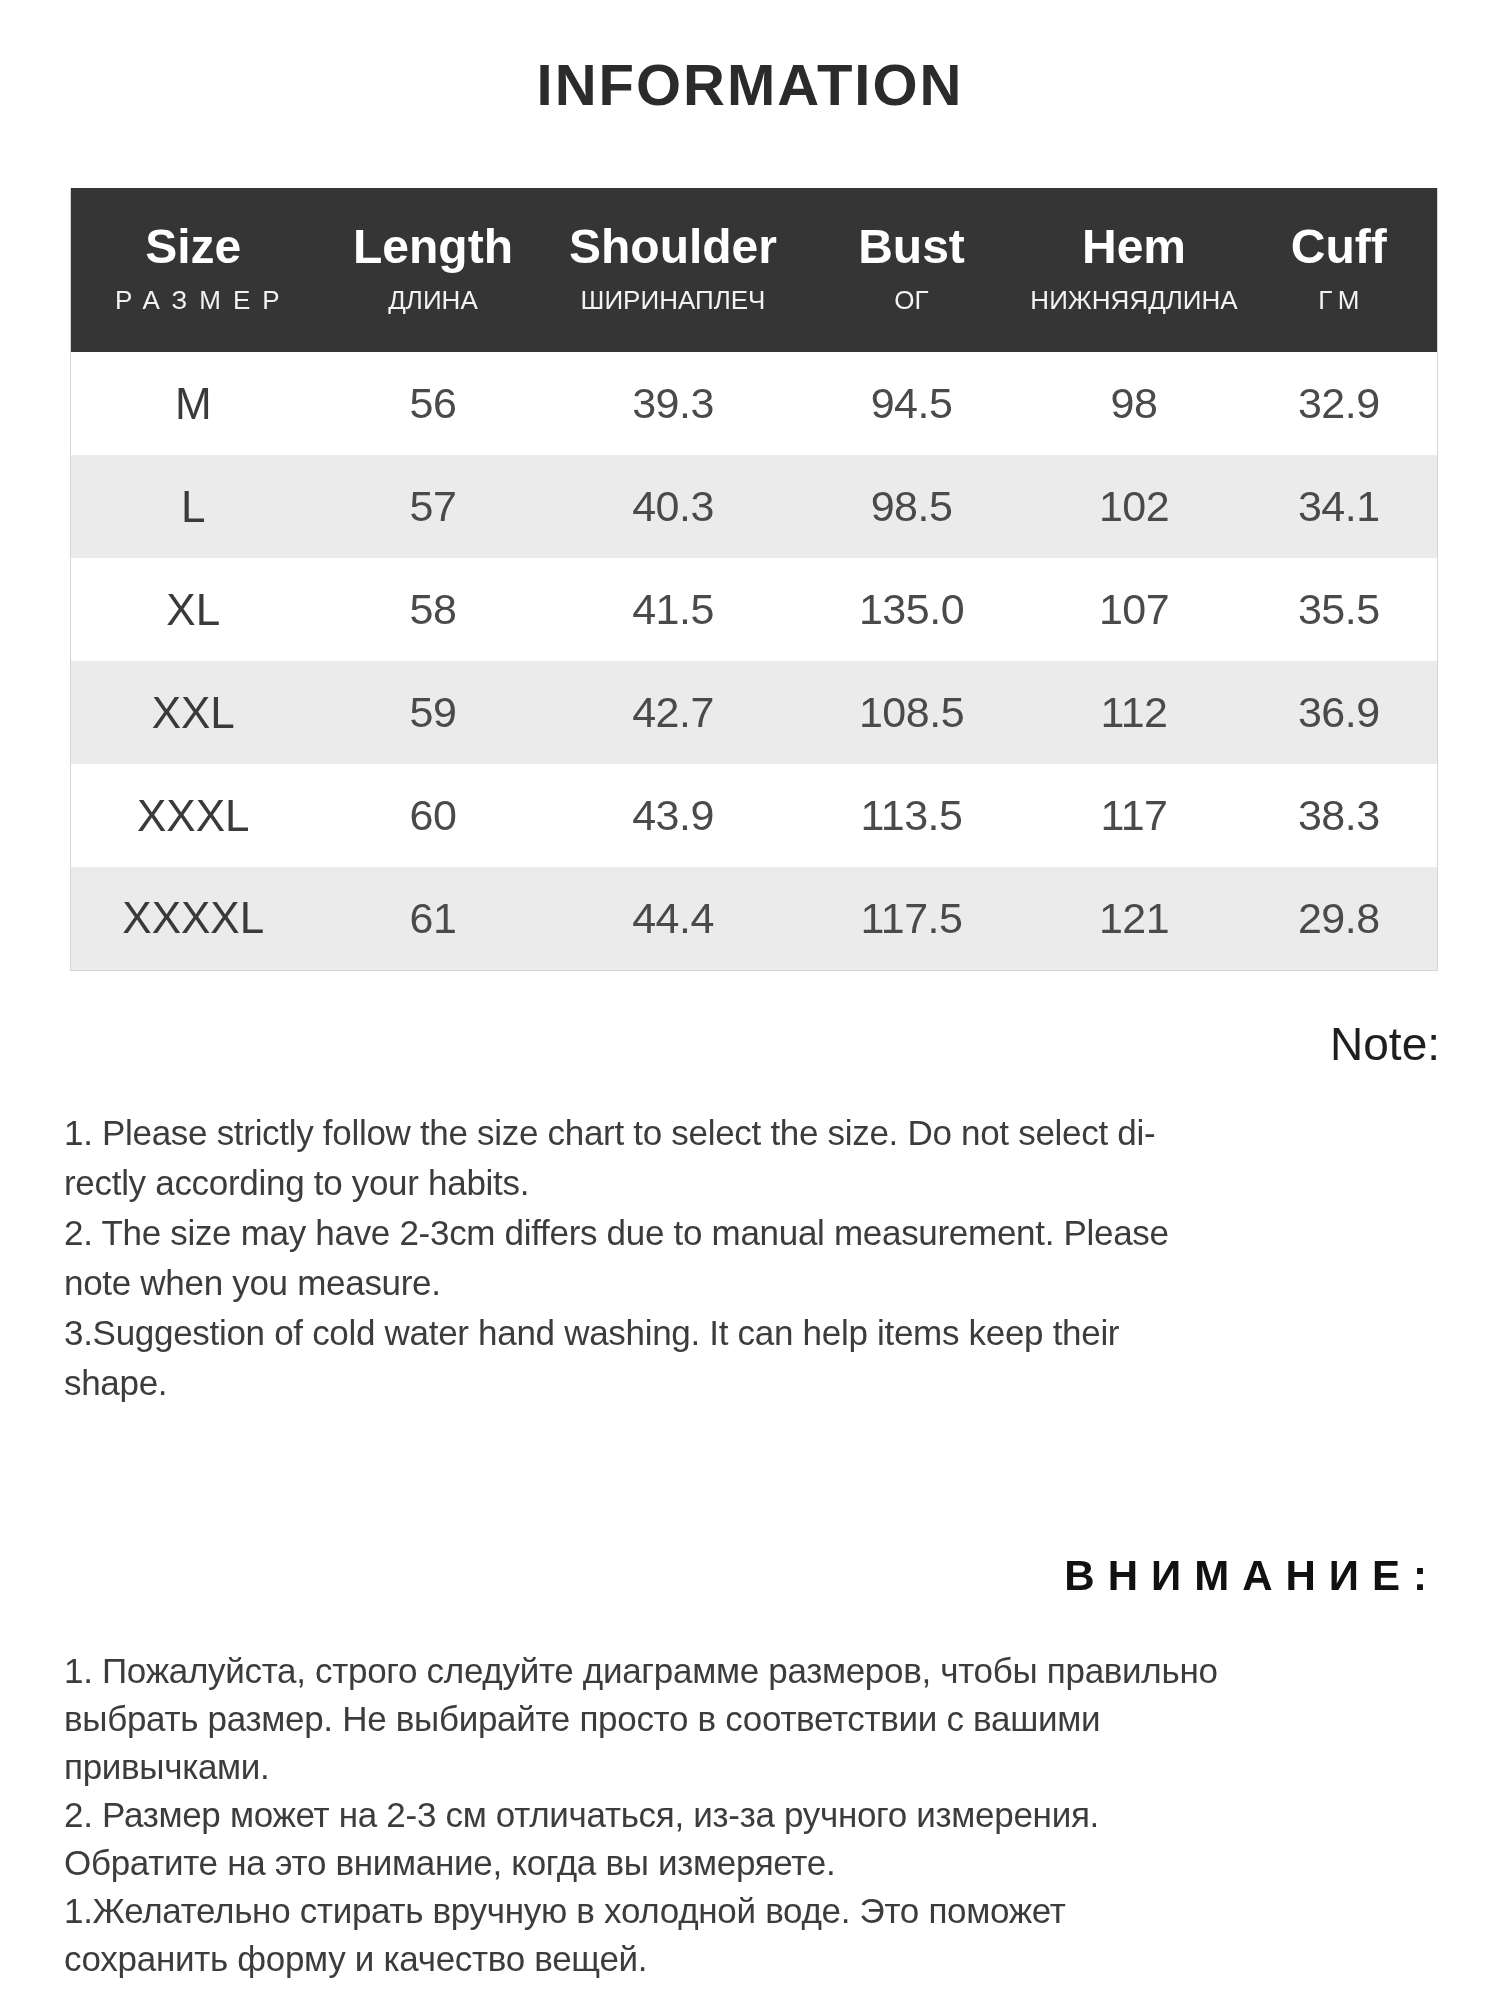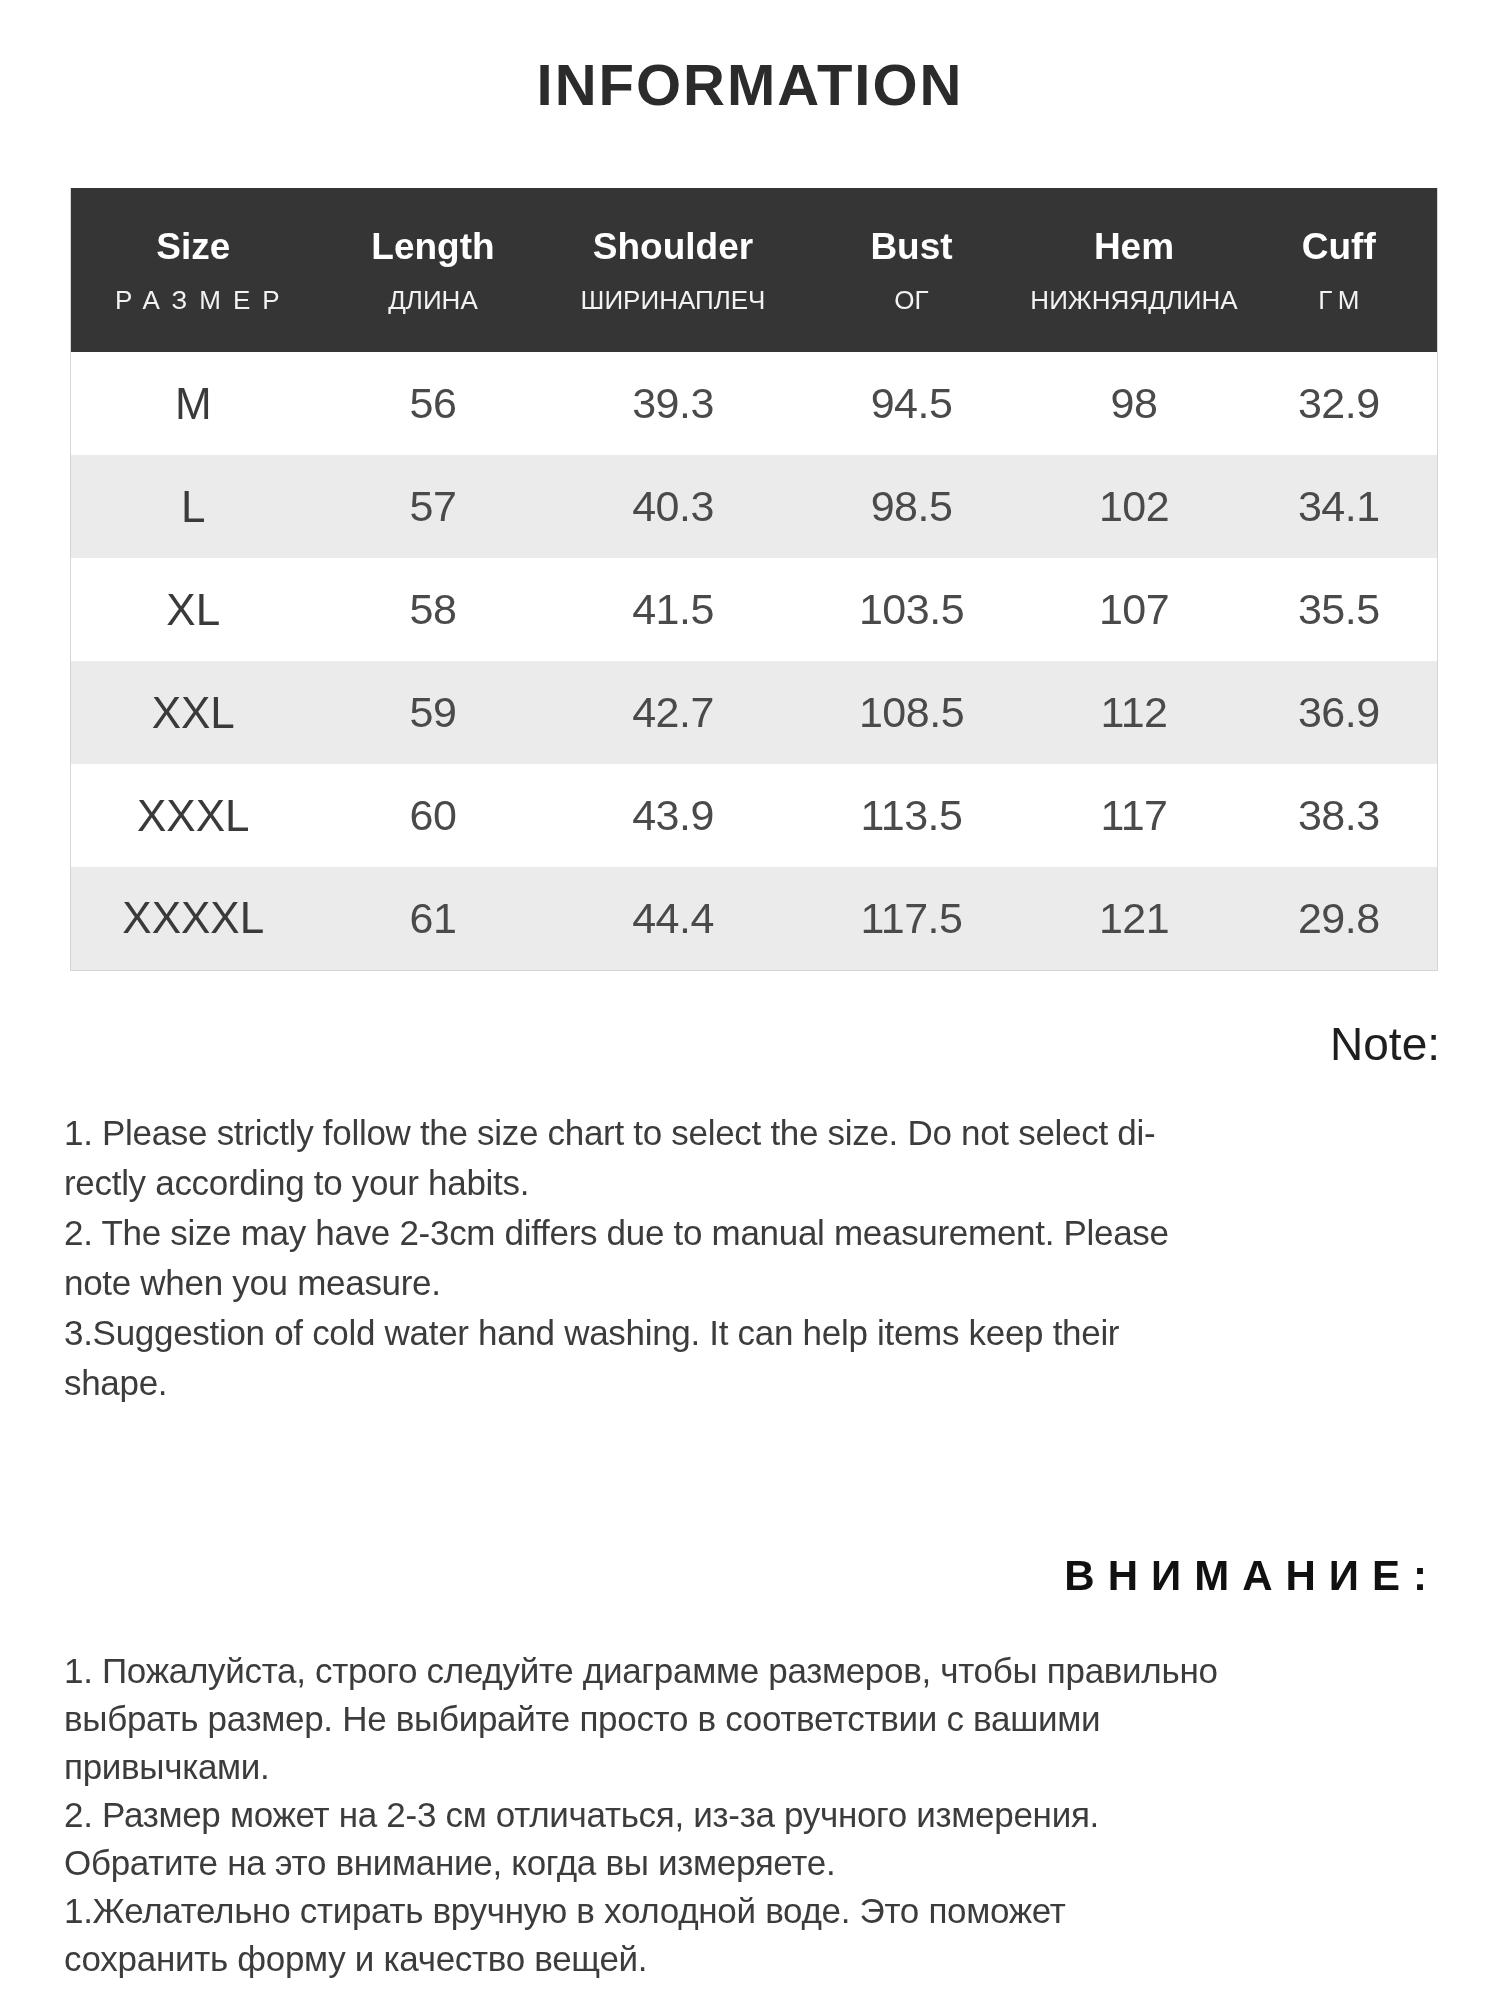--- a/index.html
+++ b/index.html
@@ -32,21 +32,21 @@
     border-right: 1px solid #d6d6d6;
     border-bottom: 1px solid #d6d6d6;
   }
   .size-table thead tr {
     background: #353535;
     height: 164px;
   }
   .size-table th { vertical-align: middle; text-align: center; padding: 0; }
   .col-en {
     color: #ffffff;
-    font-size: 37px;
+    font-size: 48px;
     font-weight: 700;
     line-height: 44px;
   }
   .col-ru {
     color: #f2f2f2;
     font-size: 26px;
     font-weight: 400;
     line-height: 30px;
     margin-top: 16px;
   }
@@ -147,21 +147,21 @@
         <td>57</td>
         <td>40.3</td>
         <td>98.5</td>
         <td>102</td>
         <td>34.1</td>
       </tr>
       <tr>
         <td class="c-size">XL</td>
         <td>58</td>
         <td>41.5</td>
-        <td>103.5</td>
+        <td>135.0</td>
         <td>107</td>
         <td>35.5</td>
       </tr>
       <tr>
         <td class="c-size">XXL</td>
         <td>59</td>
         <td>42.7</td>
         <td>108.5</td>
         <td>112</td>
         <td>36.9</td>

